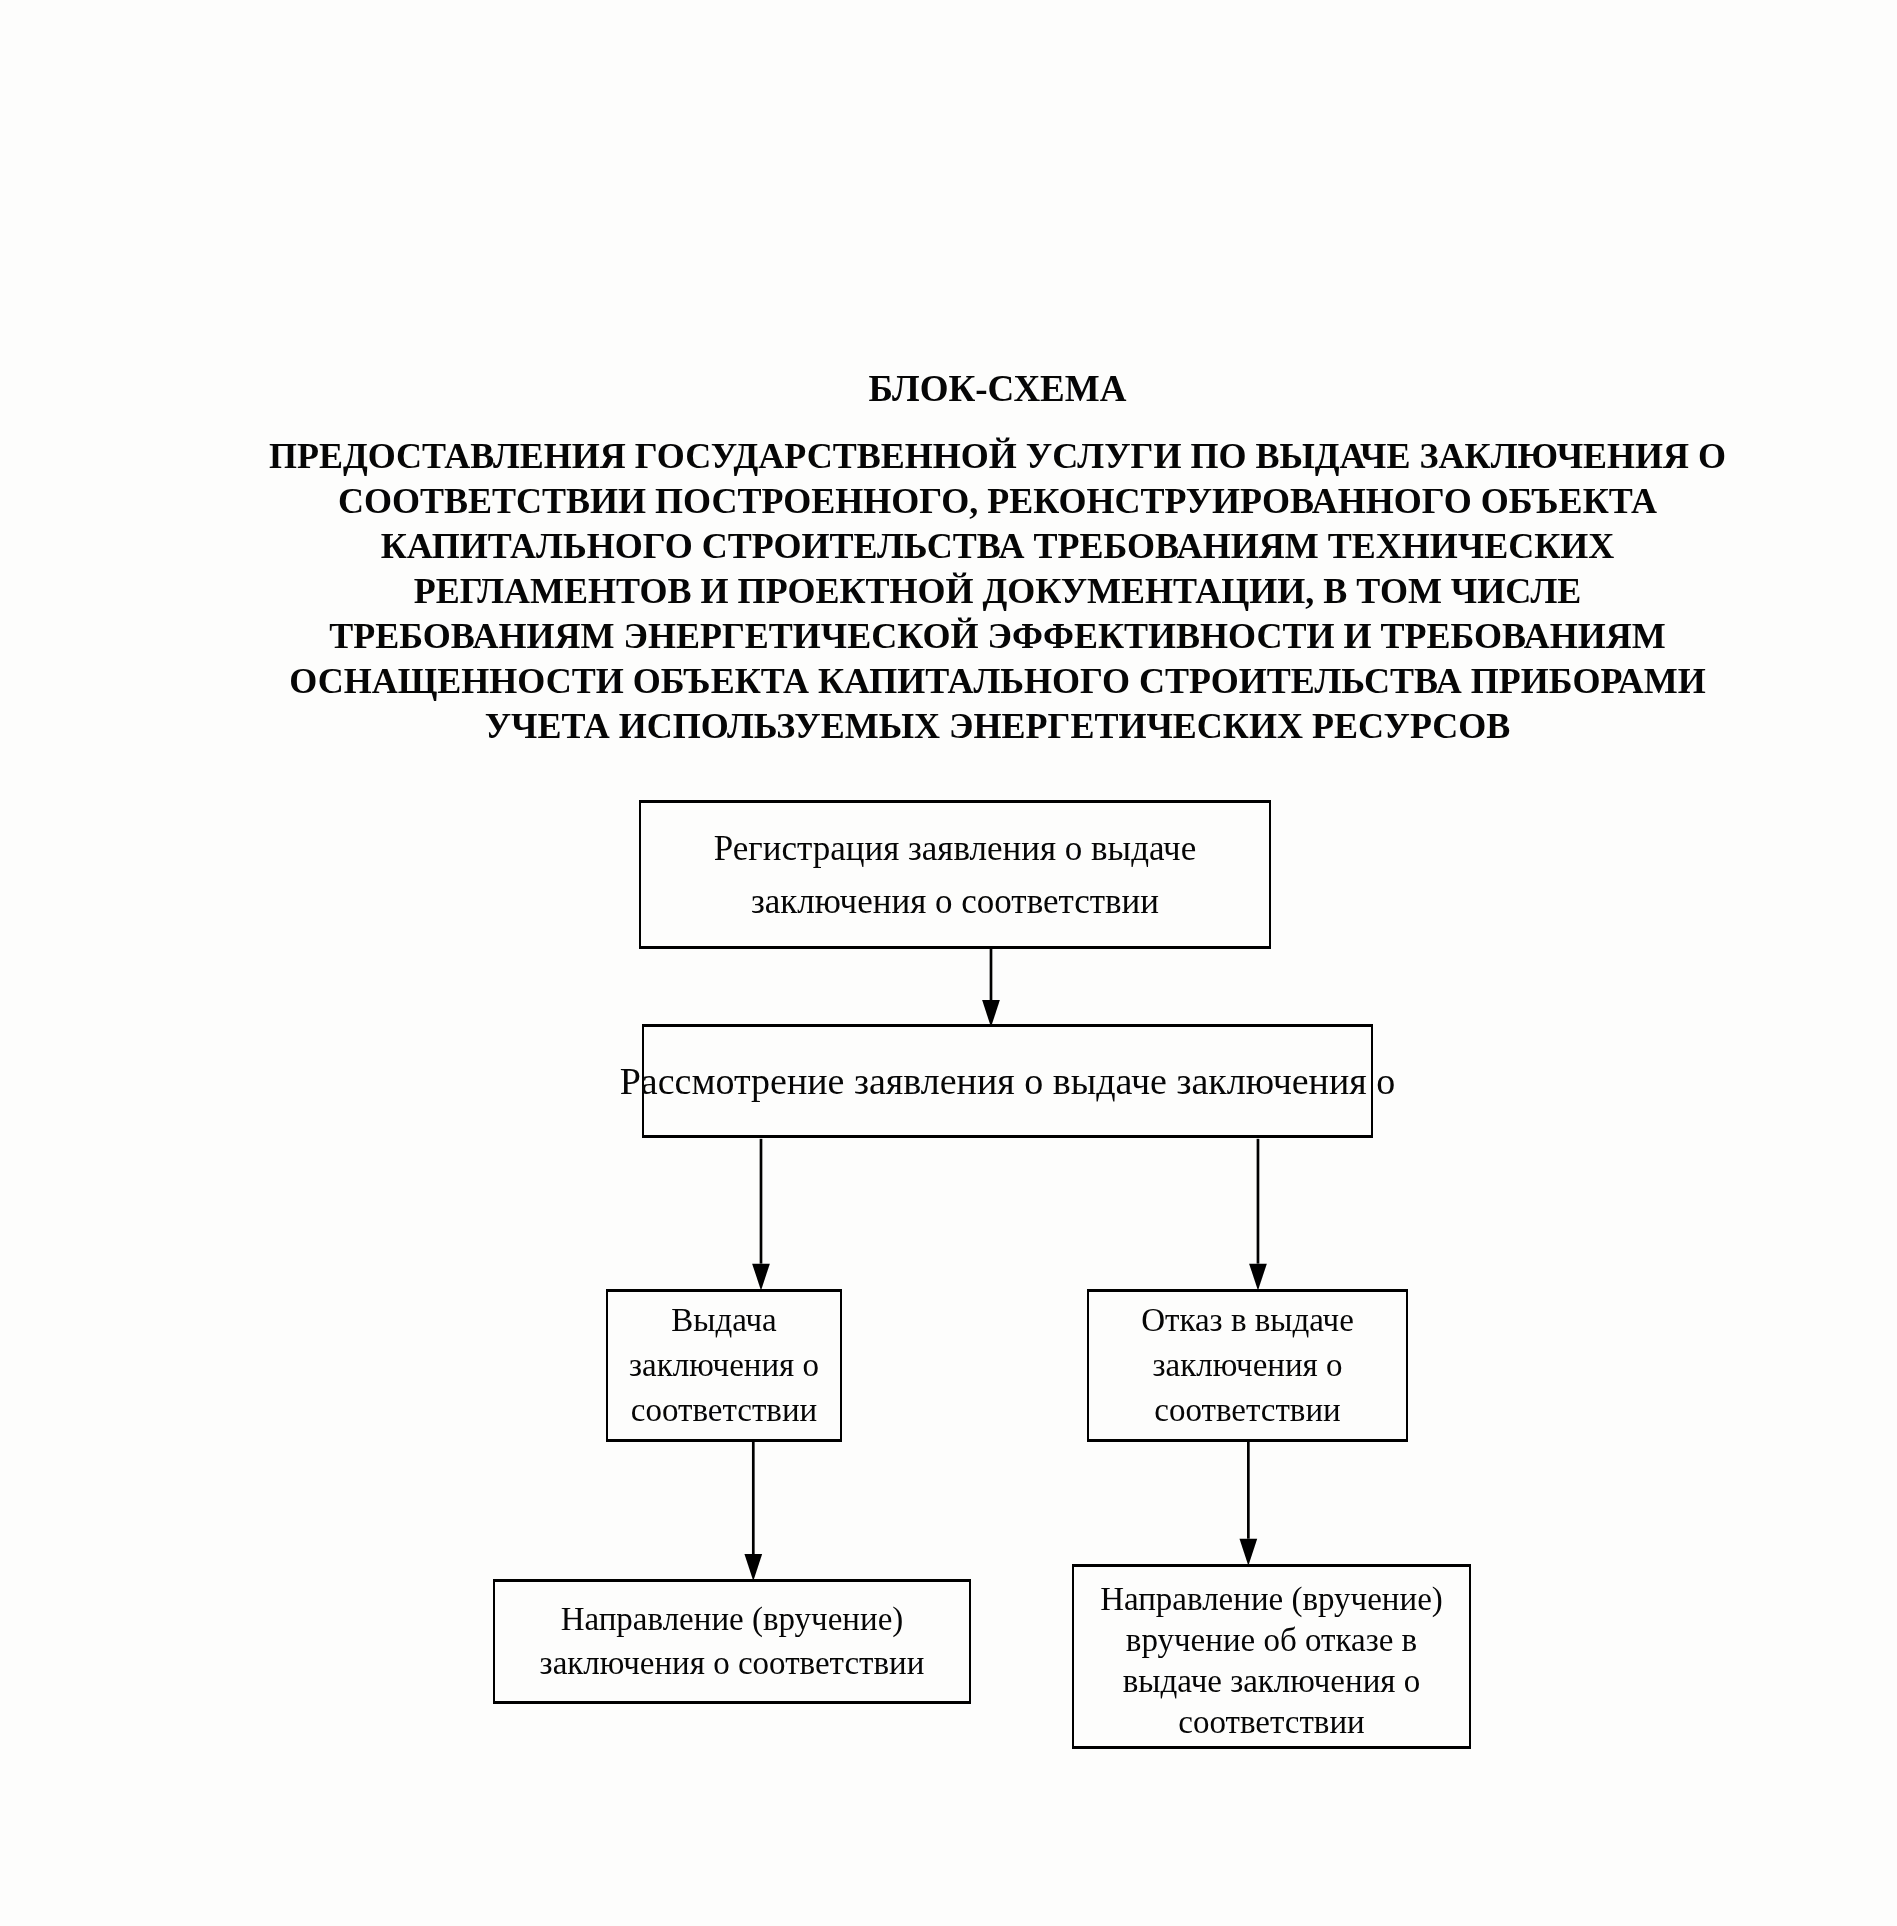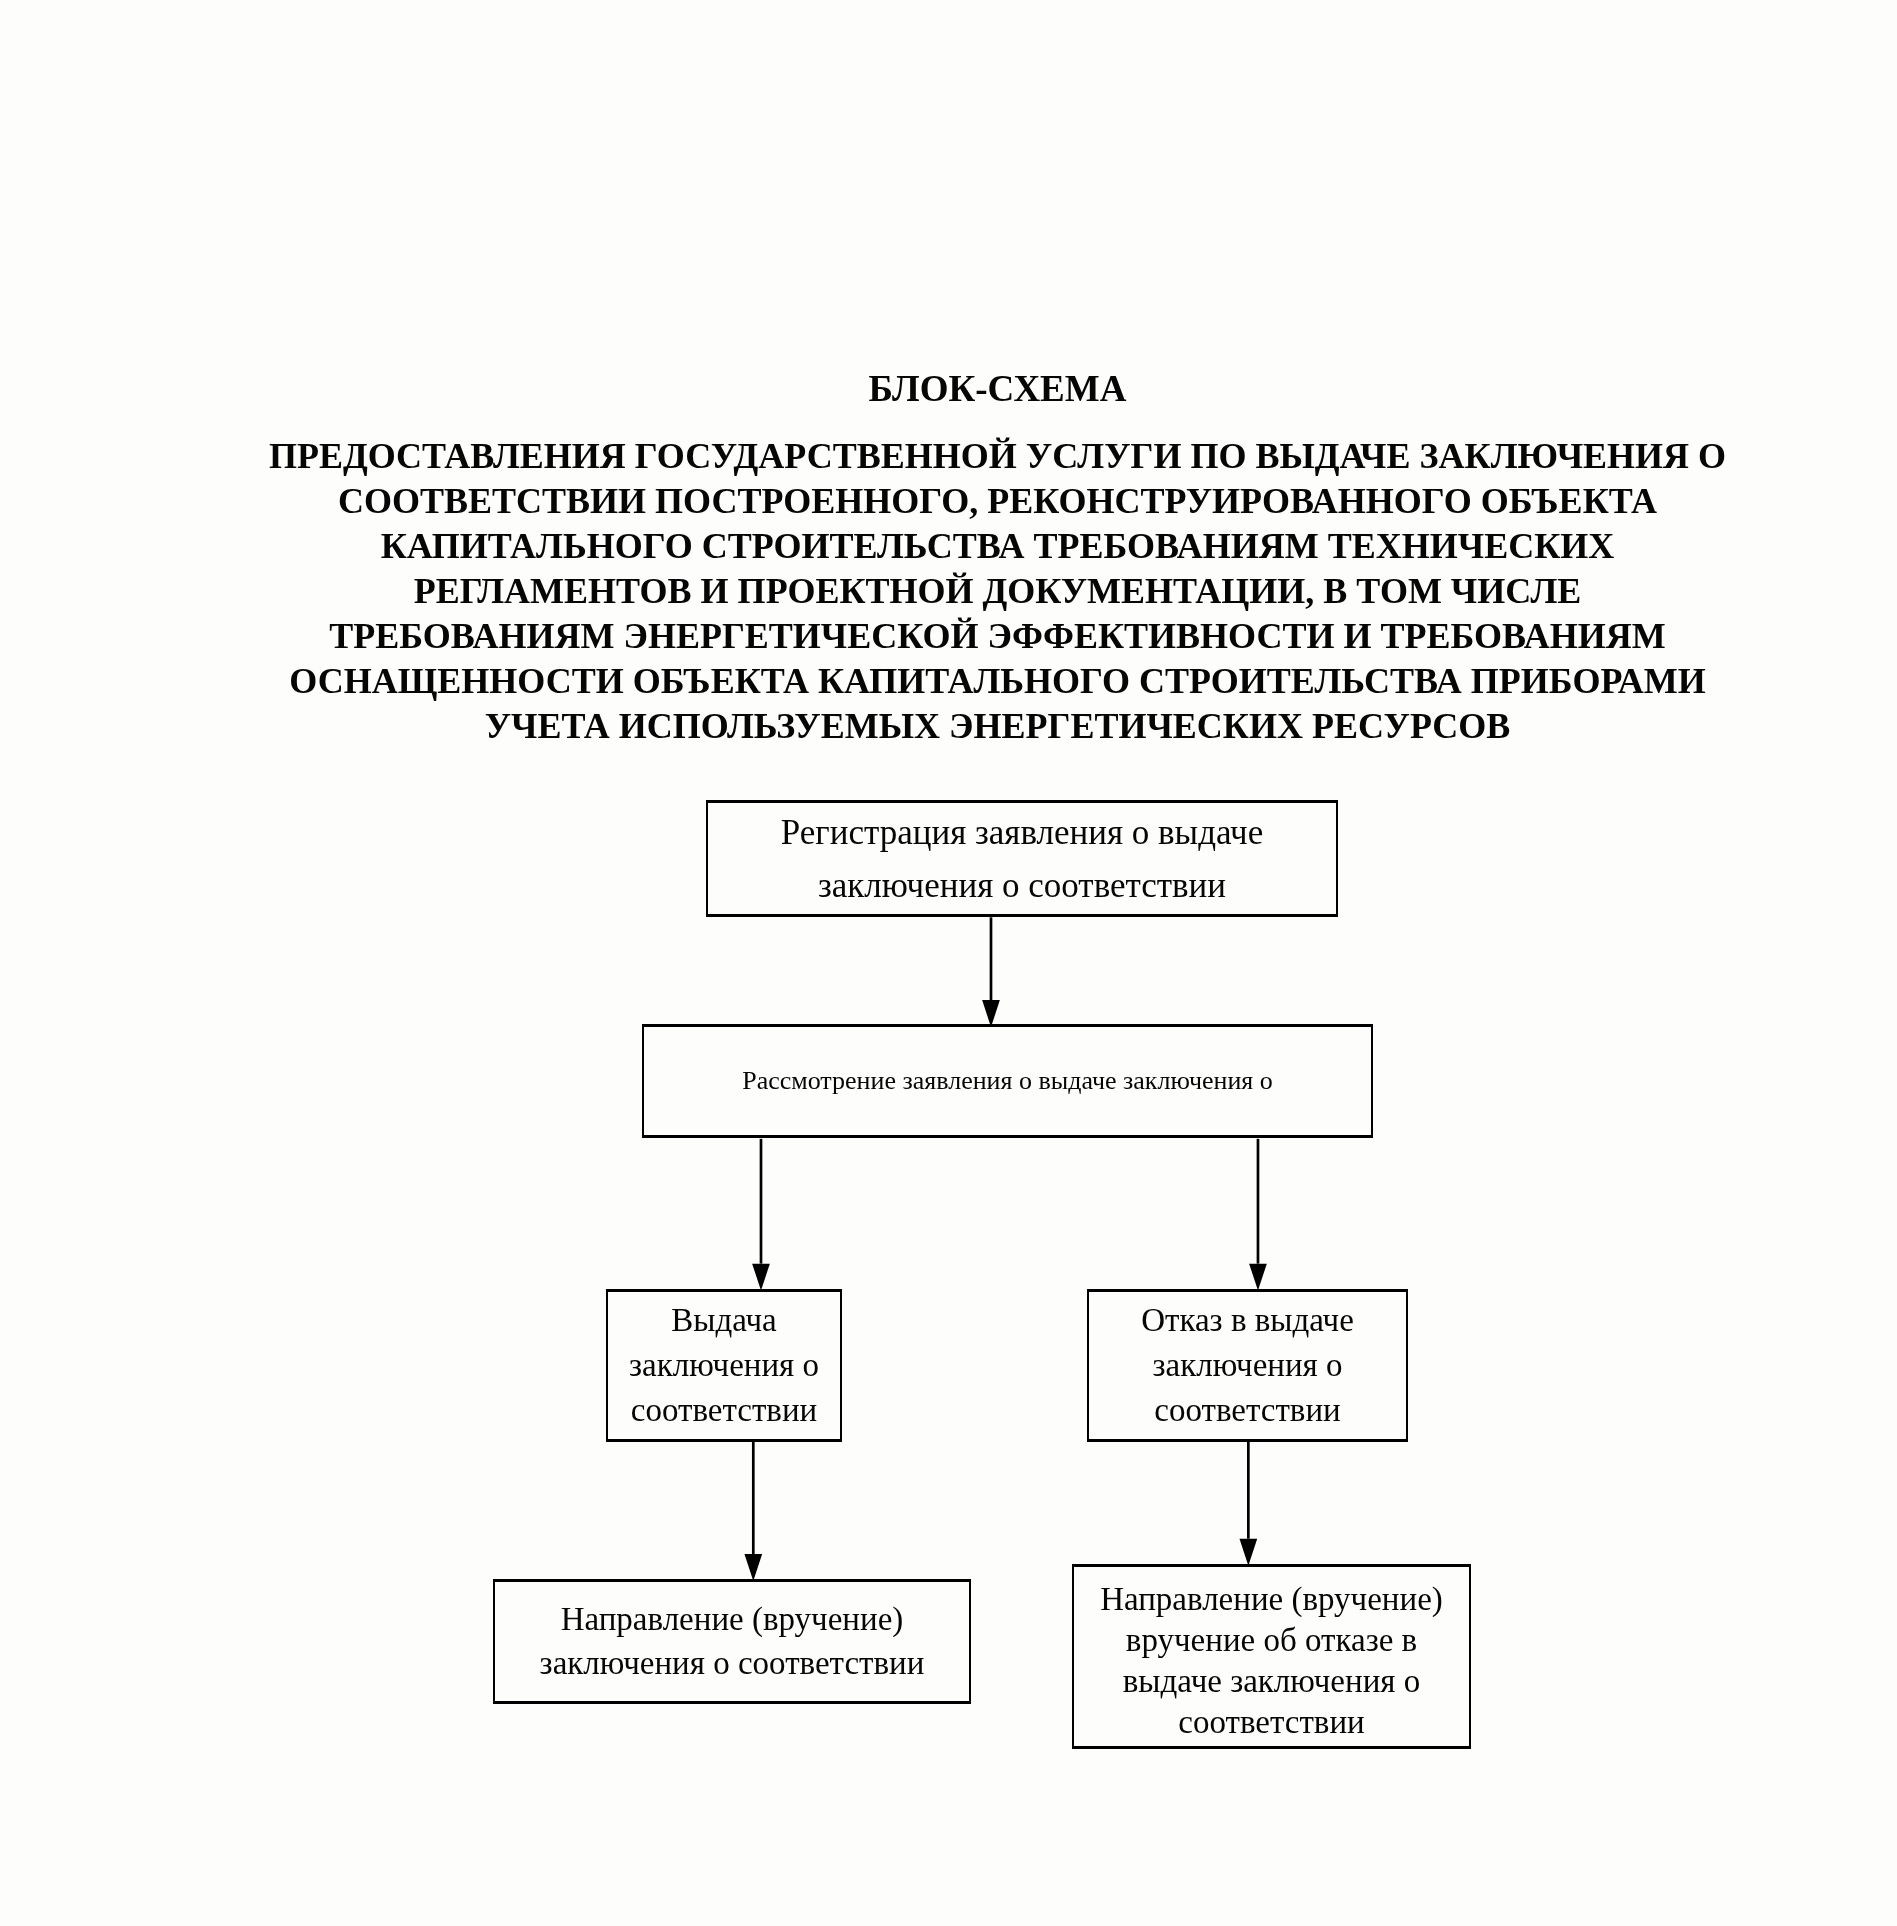--- a/index.html
+++ b/index.html
@@ -59,22 +59,22 @@
     background: #fdfdfc;
     display: flex;
     flex-direction: column;
     justify-content: center;
     align-items: center;
     text-align: center;
     font-size: 35px;
   }
   .fbox div { white-space: nowrap; }
 
-  .box-registration { left: 706px; top: 800px; width: 632px; height: 117px; line-height: 53px; }
-  .box-review       { left: 642px; top: 1024px; width: 731px; height: 114px; font-size: 26px; line-height: 52px; }
+  .box-registration { left: 639px; top: 800px; width: 632px; height: 149px; line-height: 53px; }
+  .box-review       { left: 642px; top: 1024px; width: 731px; height: 114px; font-size: 38px; line-height: 52px; }
   .box-issue        { left: 606px; top: 1289px; width: 236px;  height: 153px; font-size: 33px; line-height: 45px; }
   .box-refusal      { left: 1087px; top: 1289px; width: 321px;  height: 153px; font-size: 33px; line-height: 45px; }
   .box-delivery-ok  { left: 493px; top: 1579px; width: 478px; height: 125px; font-size: 33px; line-height: 44px;
                       justify-content: flex-start; padding-top: 15.4px; }
   .box-delivery-ref { left: 1072px; top: 1564px; width: 399px; height: 185px; font-size: 33px; line-height: 41px;
                       justify-content: flex-start; padding-top: 11.6px; }
 
   .arrows-layer {
     position: absolute;
     left: 0; top: 0;

